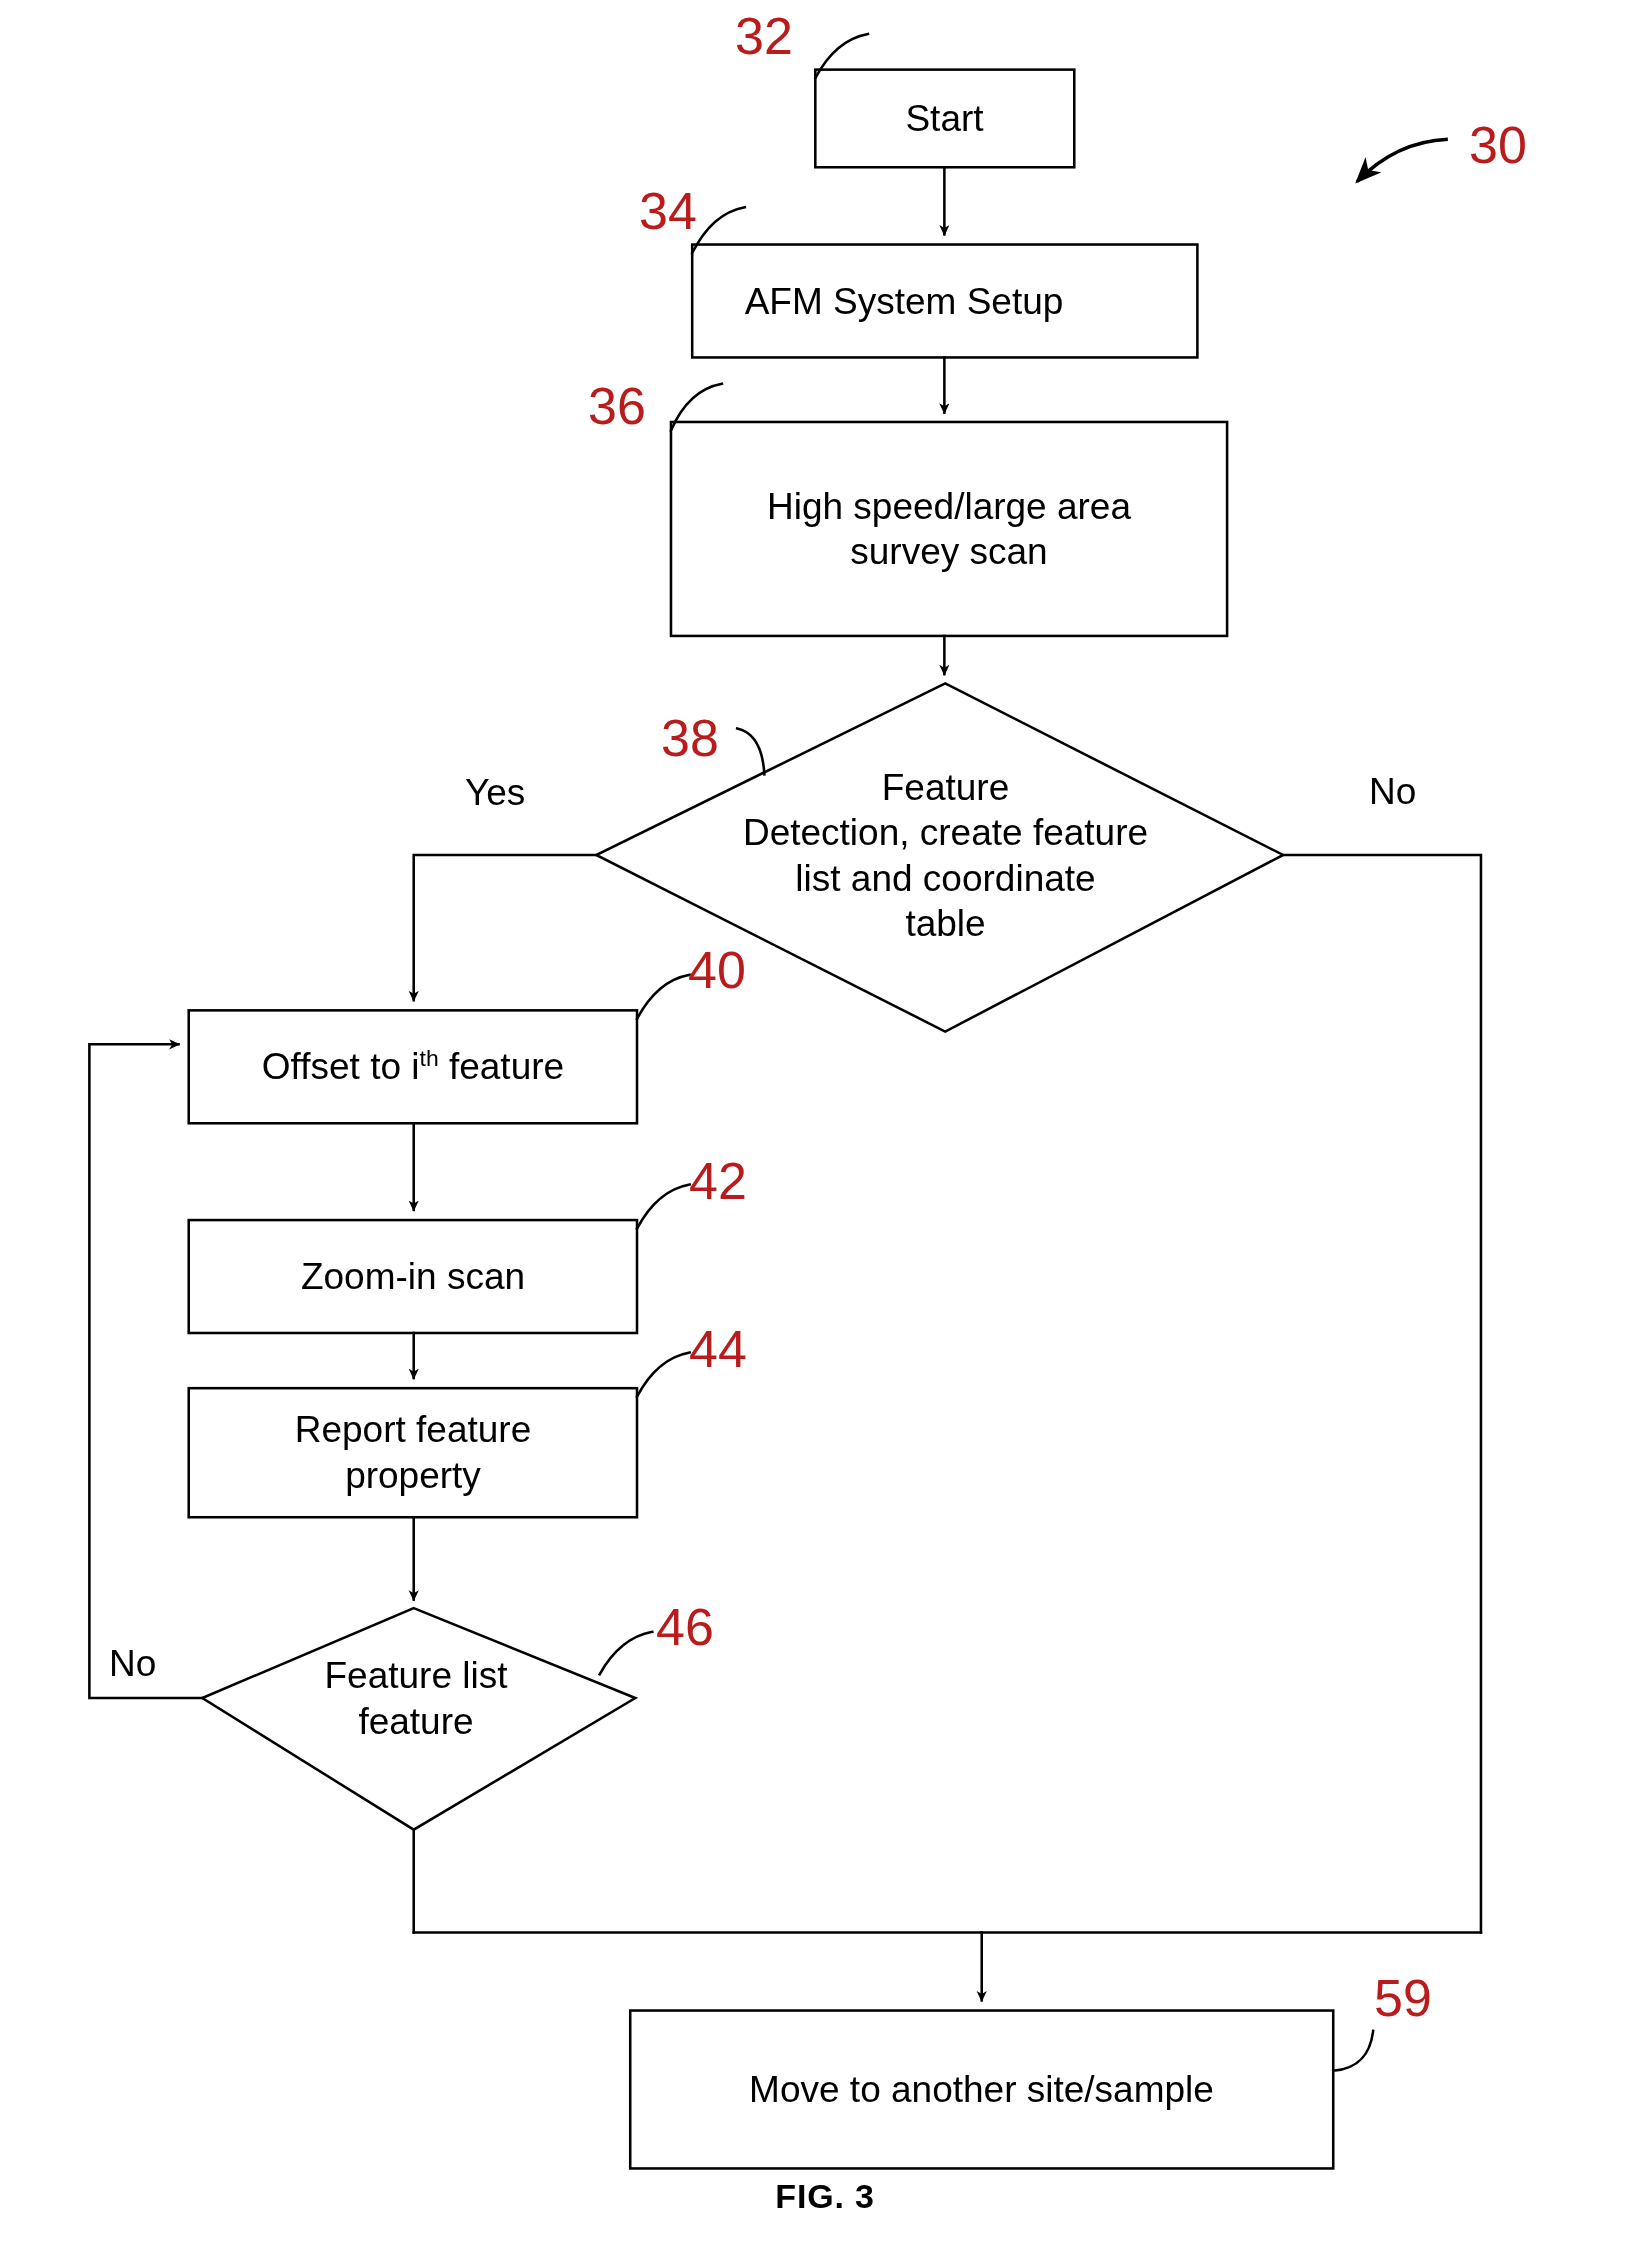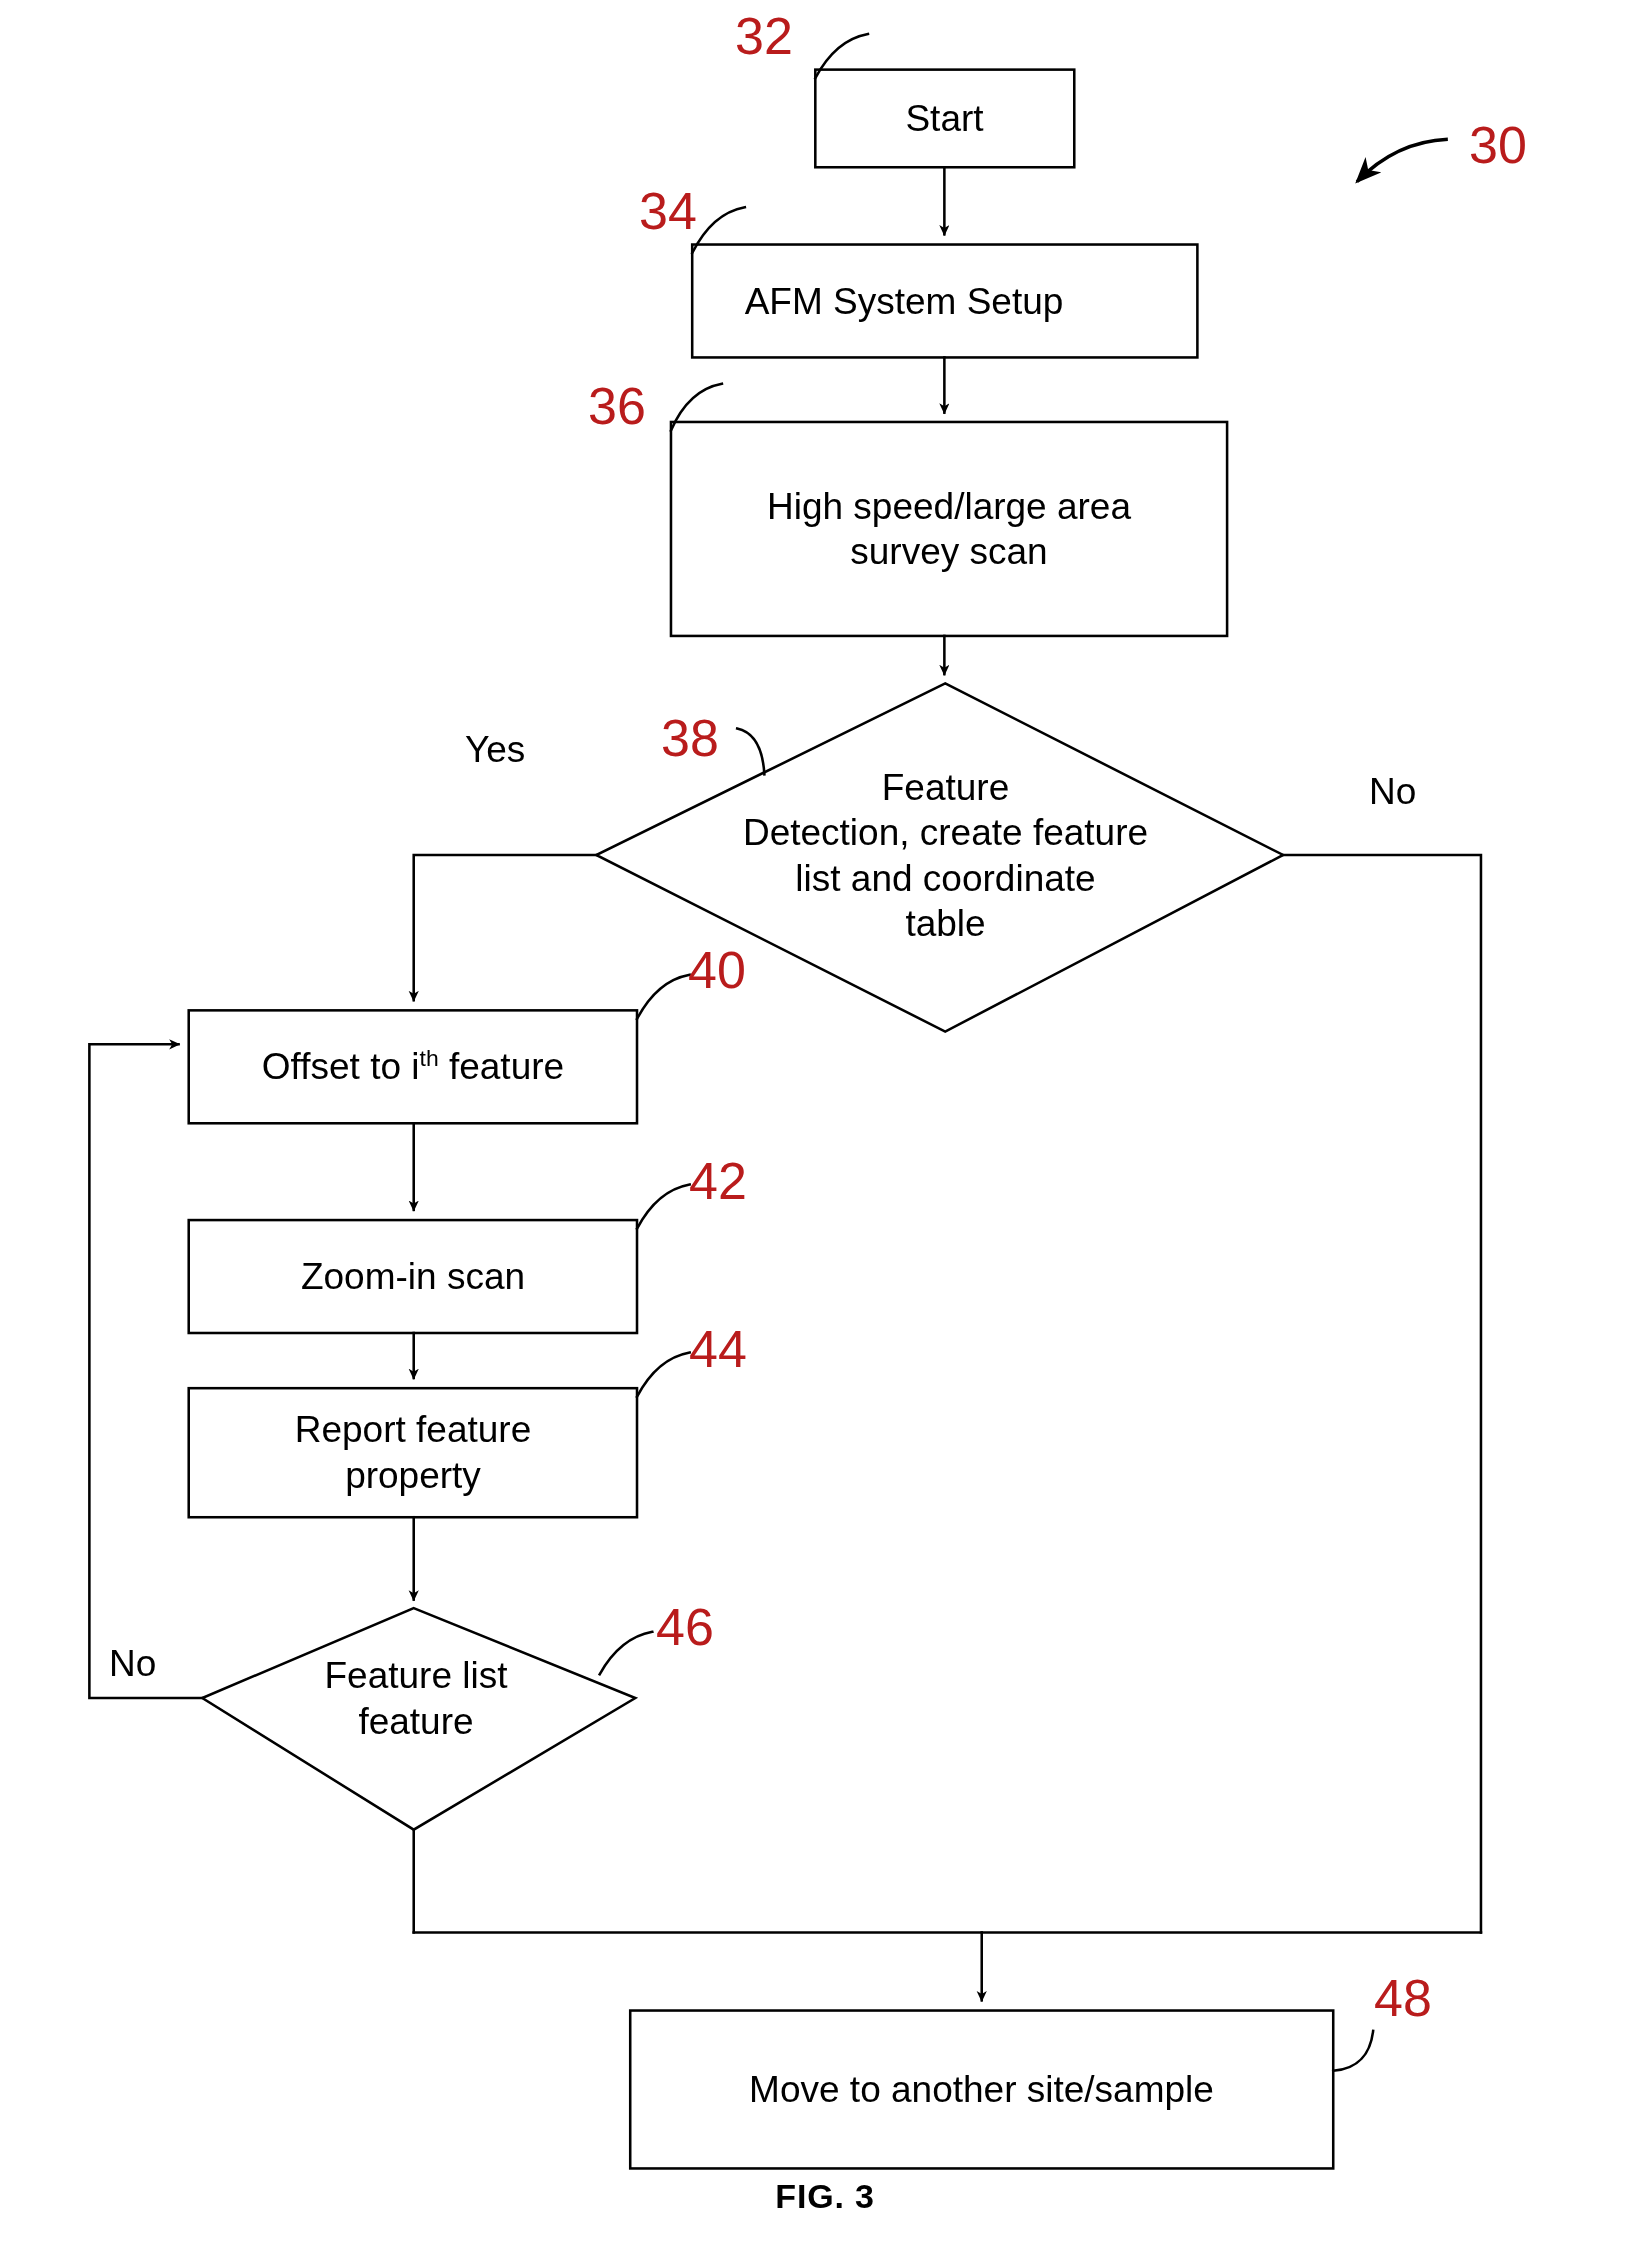--- a/index.html
+++ b/index.html
@@ -168,25 +168,25 @@
   <div class="ref-num" style="left:661px; top:712px;">38</div>
 
   <div class="ref-num" style="left:688px; top:944px;">40</div>
 
   <div class="ref-num" style="left:689px; top:1155px;">42</div>
 
   <div class="ref-num" style="left:689px; top:1323px;">44</div>
 
   <div class="ref-num" style="left:656px; top:1601px;">46</div>
 
-  <div class="ref-num" style="left:1374px; top:1972px;">48</div>
+  <div class="ref-num" style="left:1374px; top:1972px;">59</div>
 
   <div class="ref-num" style="left:1469px; top:119px;">30</div>
 
-  <div class="edge-label" style="left:465px; top:731px;">Yes</div>
+  <div class="edge-label" style="left:465px; top:774px;">Yes</div>
 
   <div class="edge-label" style="left:1369px; top:773px;">No</div>
 
   <div class="edge-label" style="left:109px; top:1645px;">No</div>
 
   <div class="fig-caption" style="left:825px; top:2179px; transform:translateX(-50%);">FIG. 3</div>
 
 </div>
 
 

